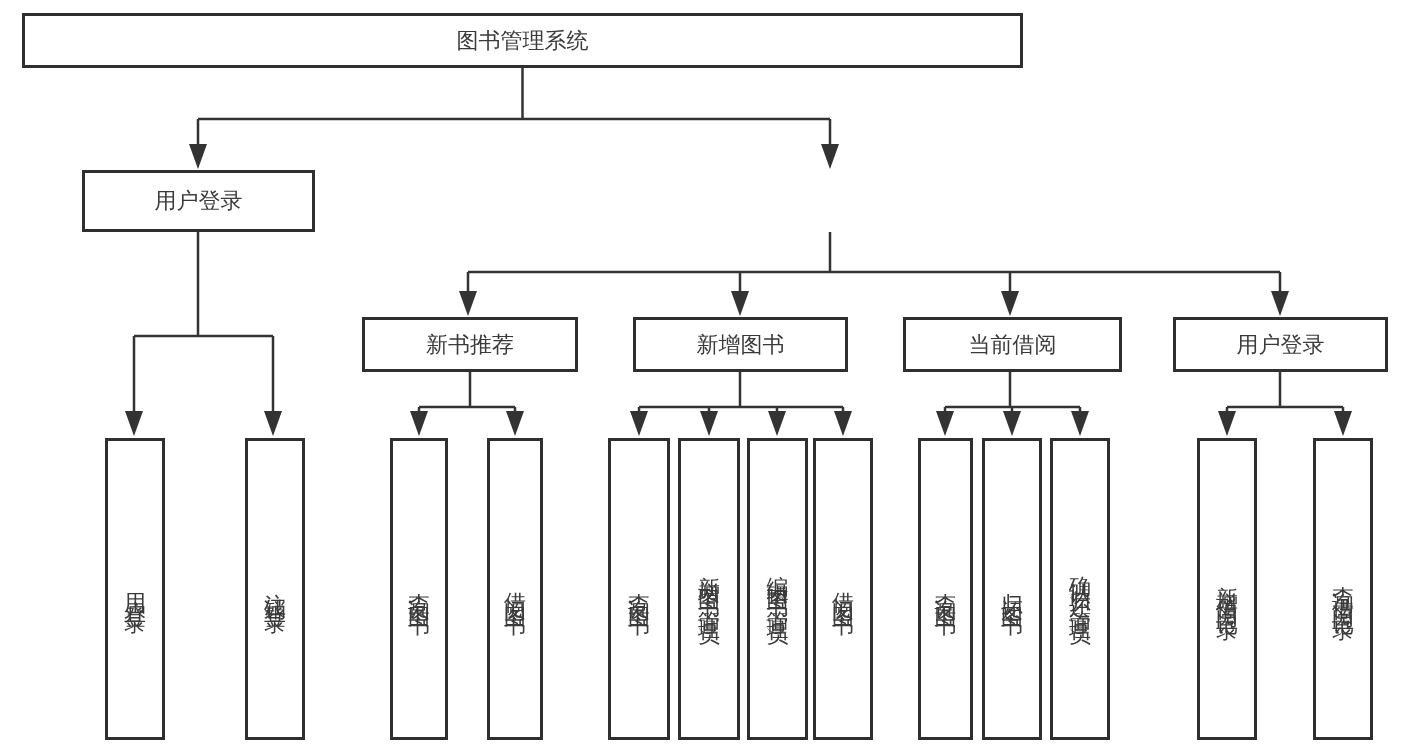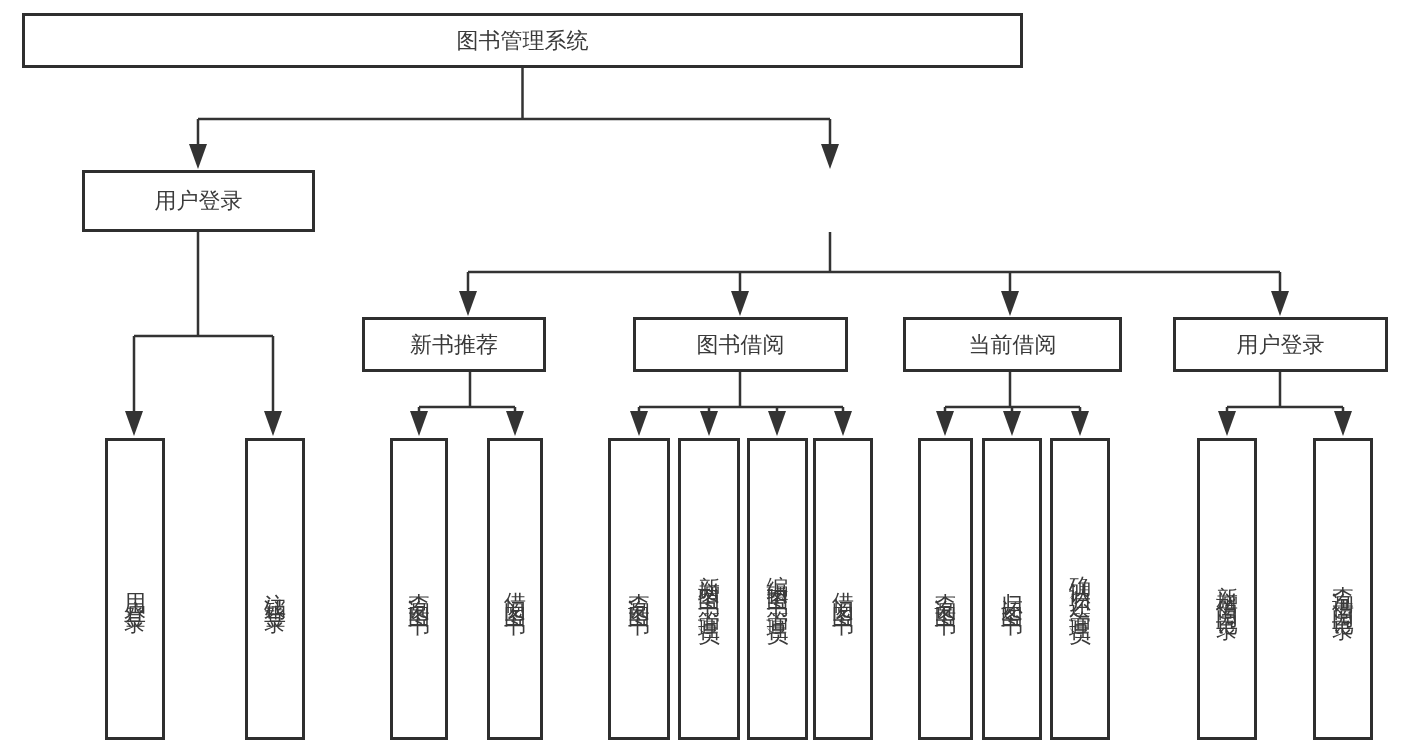--- a/index.html
+++ b/index.html
@@ -81,25 +81,25 @@
   </svg>
 
   <div class="node" style="left:22px;top:13px;width:1001px;height:55px">
     <span class="lbl">图书管理系统</span>
   </div>
 
   <div class="node" style="left:82px;top:170px;width:233px;height:62px">
     <span class="lbl">用户登录</span>
   </div>
 
-  <div class="node" style="left:362px;top:317px;width:184px;height:55px">
+  <div class="node" style="left:362px;top:317px;width:216px;height:55px">
     <span class="lbl">新书推荐</span>
   </div>
   <div class="node" style="left:633px;top:317px;width:215px;height:55px">
-    <span class="lbl">图书借阅</span>
+    <span class="lbl">新增图书</span>
   </div>
   <div class="node" style="left:903px;top:317px;width:219px;height:55px">
     <span class="lbl">当前借阅</span>
   </div>
   <div class="node" style="left:1173px;top:317px;width:215px;height:55px">
     <span class="lbl">用户登录</span>
   </div>
 
   <div class="node leaf" style="left:105px;top:438px;width:60px;height:302px">
     <span class="lbl">用户登录</span>

